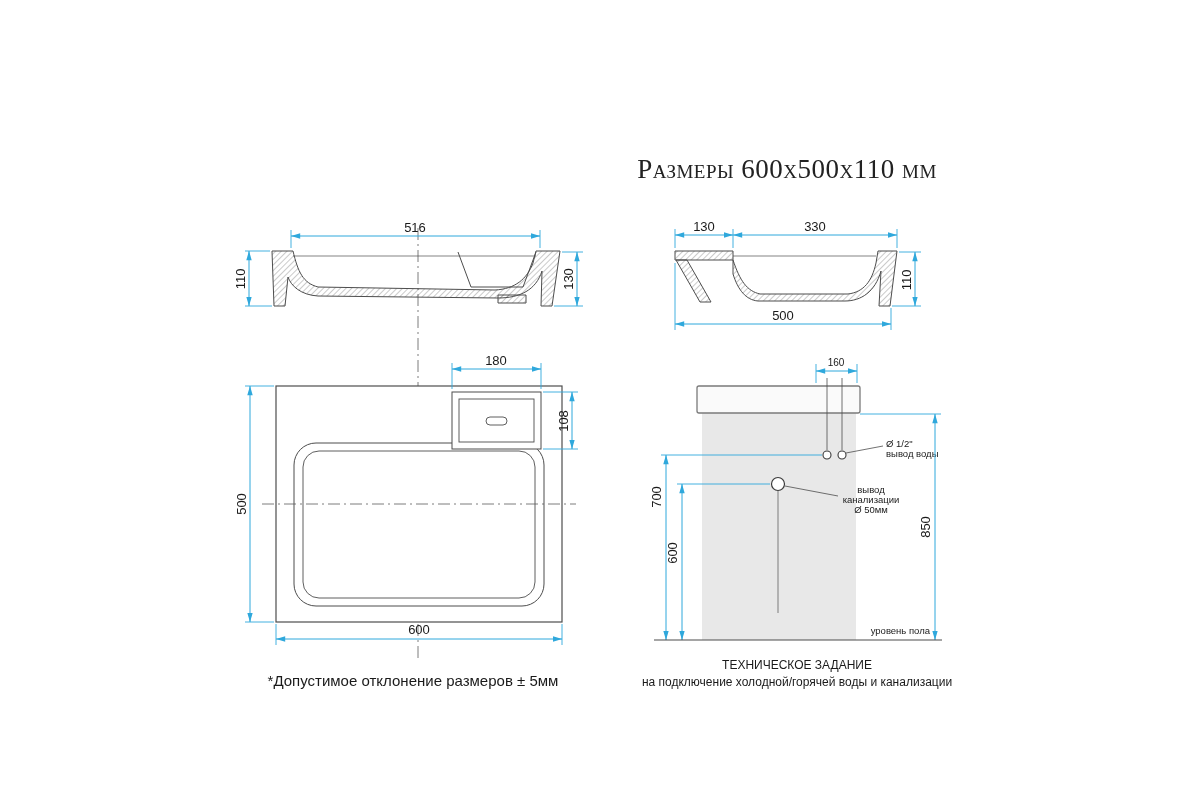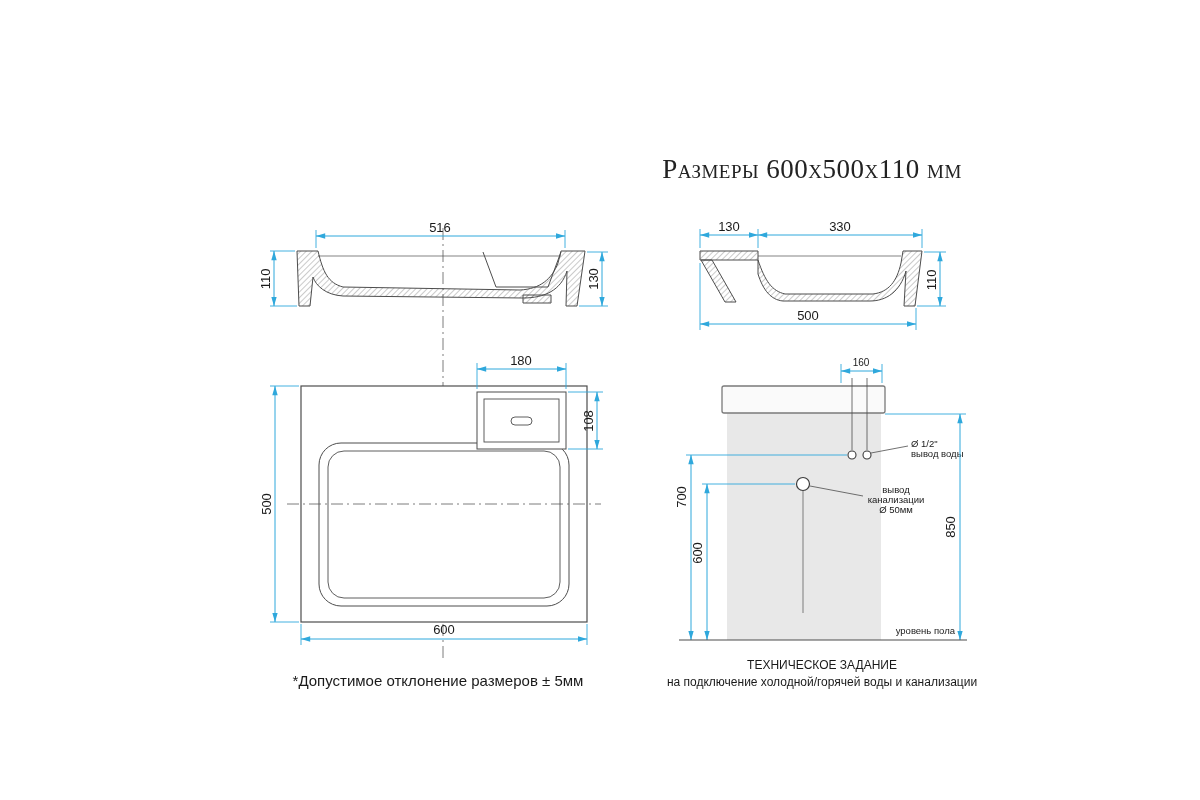--- a/index.html
+++ b/index.html
@@ -1,16 +1,16 @@
 <!DOCTYPE html>
 <html><head>
 <meta charset="utf-8">
 <style>
   html,body{margin:0;padding:0;background:#ffffff;}
-  .canvas{position:relative;width:1040px;height:800px;background:#ffffff;overflow:hidden;margin-left:25px;}
+  .canvas{position:relative;width:1040px;height:800px;background:#ffffff;overflow:hidden;}
   svg{display:block;}
   text{font-family:"Liberation Sans","DejaVu Sans",sans-serif;fill:#1a1a1a;}
   .dim-txt{font-size:13px;}
   .dim-sm{font-size:10px;}
   .lbl{font-size:9.5px;}
   .title-txt{font-family:"Liberation Serif","DejaVu Serif",serif;font-size:27px;font-variant:small-caps;letter-spacing:.5px;fill:#222;}
   .foot-txt{font-size:15px;}
   .tech-txt{font-size:12px;}
   .dim-line{stroke:#2FA8DC;stroke-width:1;fill:none;}
   .ext-line{stroke:#2FA8DC;stroke-width:.9;fill:none;}

